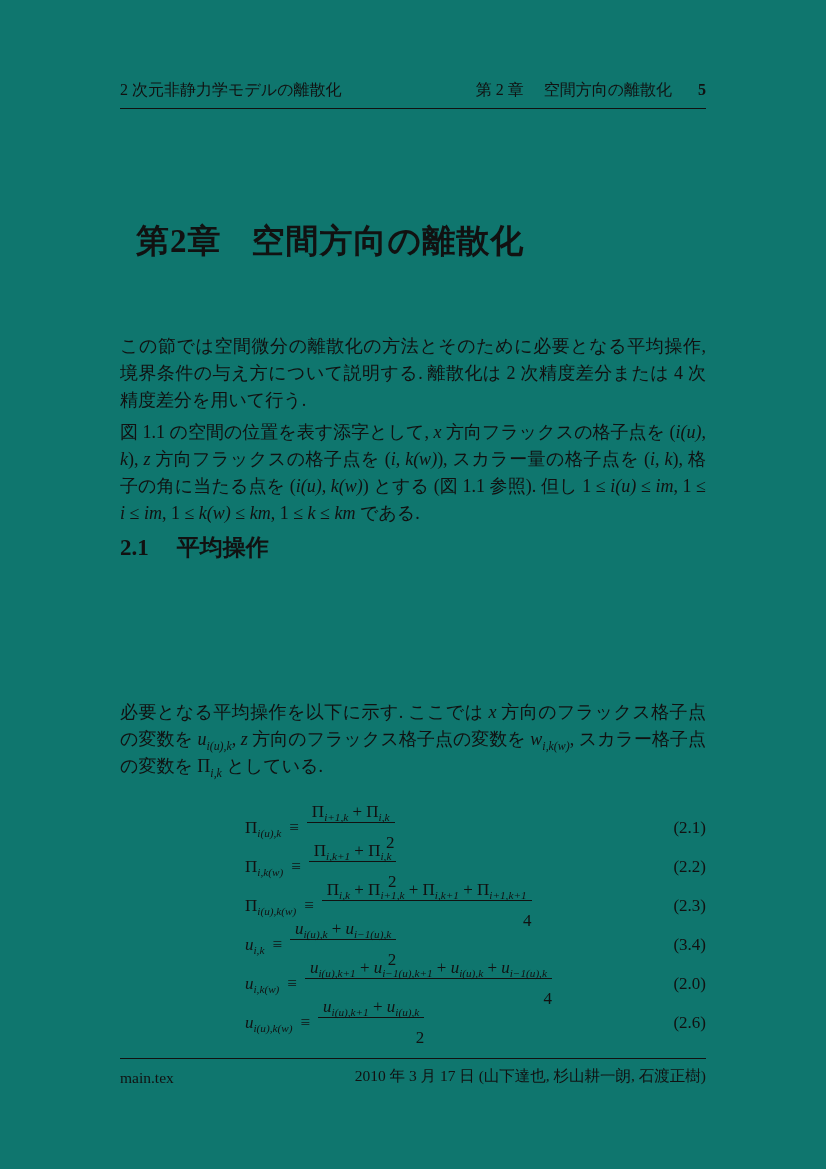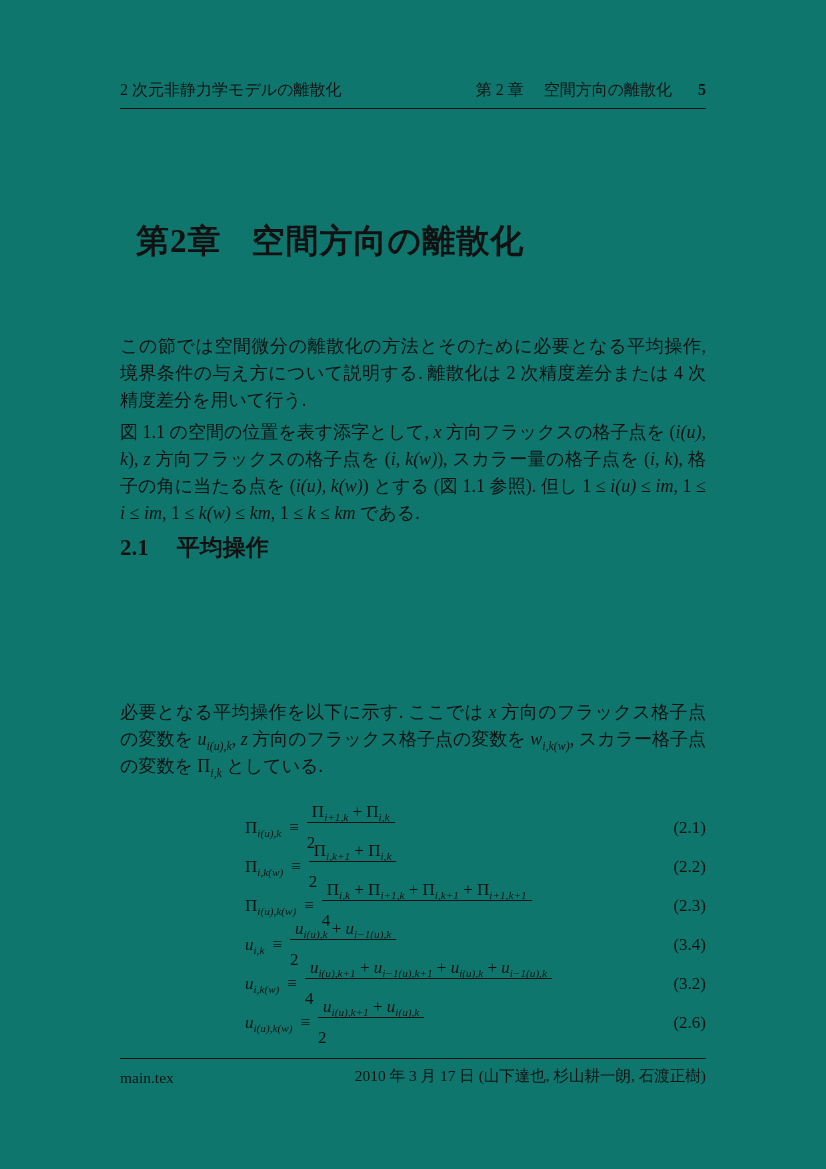--- a/index.html
+++ b/index.html
@@ -57,21 +57,21 @@
     display: flex;
     align-items: center;
     height: 39px;
     font-size: 17px;
   }
   .eq-row .eq-lead { width: 125px; flex: 0 0 auto; }
   .eq-rel { margin: 0 8px; }
   .frac {
     display: inline-flex;
     flex-direction: column;
-    align-items: flex-start;
+    align-items: flex-end;
     vertical-align: middle;
     line-height: 1.08;
     gap: 10px;
   }
   .frac .num { padding: 0 5px 1px; border-bottom: 1.2px solid #111; white-space: nowrap; }
   .frac .den { padding-top: 1px; }
   .eq-tag { margin-left: auto; white-space: nowrap; }
 
   
   .pg-footer {
@@ -157,21 +157,21 @@
   </div>
 
   <div class="eq-row">
     <span class="eq-lead"></span>
     <span class="eq-lhs"><i>u</i><sub>i,k(w)</sub></span>
     <span class="eq-rel">≡</span>
     <span class="frac">
       <span class="num"><i>u</i><sub>i(u),k+1</sub> + <i>u</i><sub>i−1(u),k+1</sub> + <i>u</i><sub>i(u),k</sub> + <i>u</i><sub>i−1(u),k</sub></span>
       <span class="den">4</span>
     </span>
-    <span class="eq-tag">(3.2)</span>
+    <span class="eq-tag">(2.0)</span>
   </div>
 
   <div class="eq-row">
     <span class="eq-lead"></span>
     <span class="eq-lhs"><i>u</i><sub>i(u),k(w)</sub></span>
     <span class="eq-rel">≡</span>
     <span class="frac">
       <span class="num"><i>u</i><sub>i(u),k+1</sub> + <i>u</i><sub>i(u),k</sub></span>
       <span class="den">2</span>
     </span>

